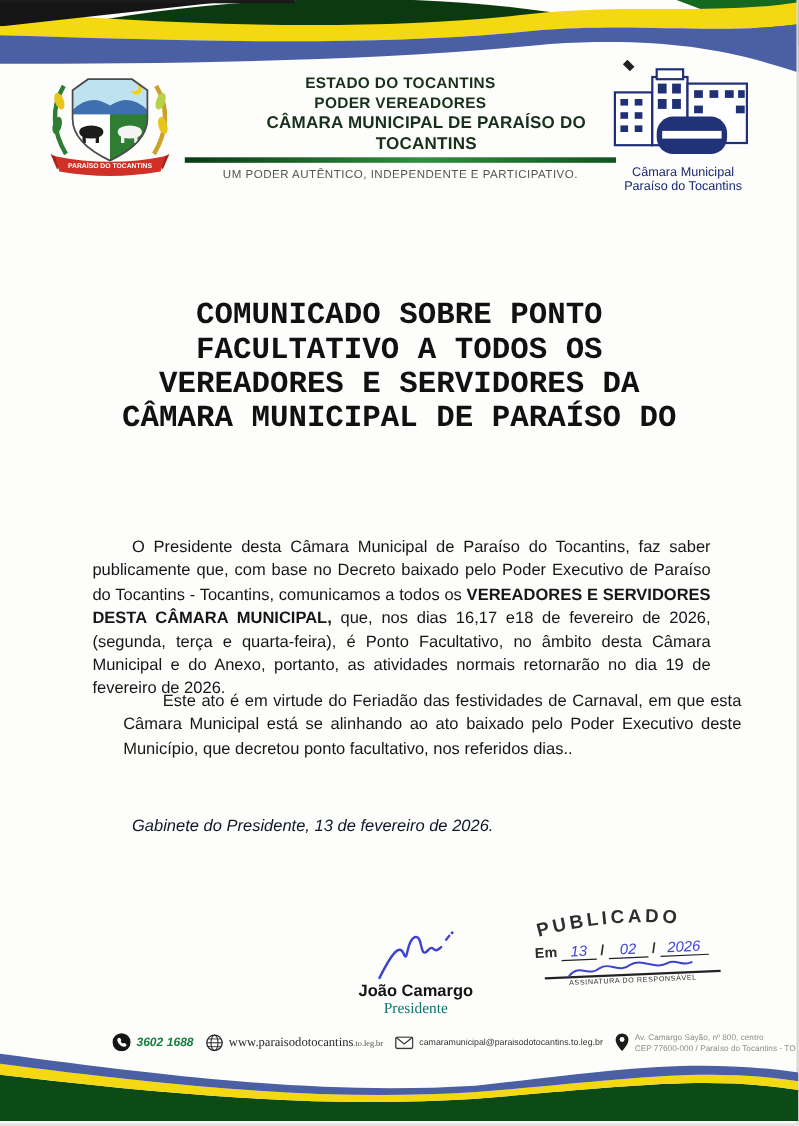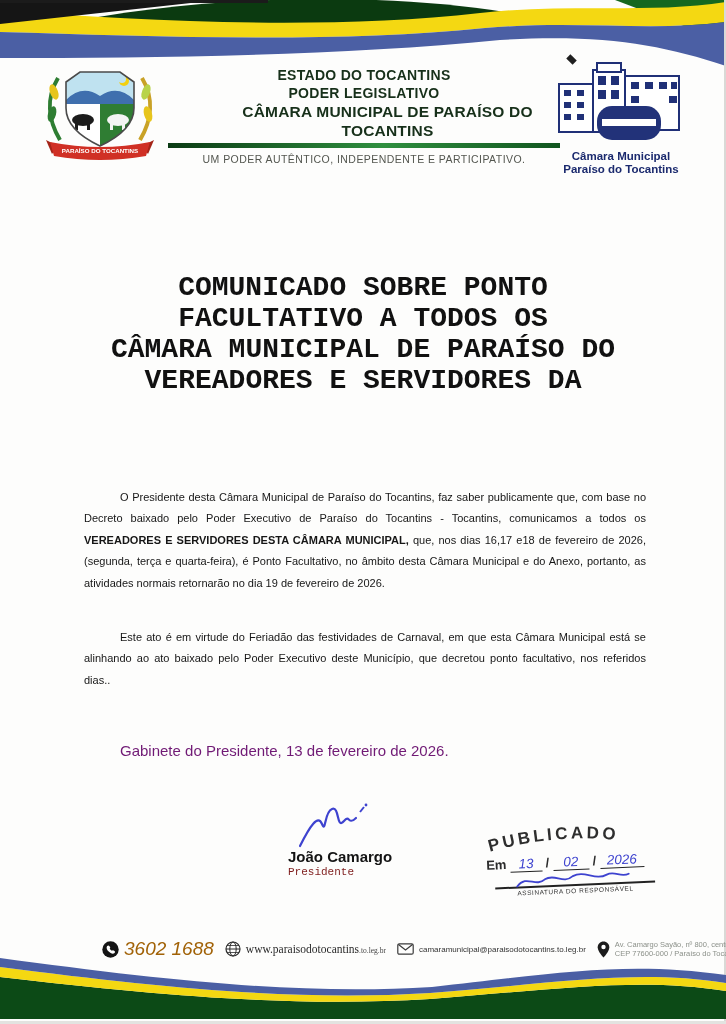--- a/index.html
+++ b/index.html
@@ -17,47 +17,47 @@
   .banner-top{position:absolute;left:0;top:0;width:726px;height:70px;}
   .banner-bottom{position:absolute;left:0;bottom:5px;width:726px;height:62px;}
   
   .seal{position:absolute;left:36px;top:58px;}
   .hdr{position:absolute;left:168px;top:66px;width:392px;text-align:center;color:#17301a;}
   .hdr .l1,.hdr .l2{font-size:14px;font-weight:bold;line-height:18px;letter-spacing:.3px;}
   .hdr .l3{font-size:15.5px;font-weight:bold;line-height:19px;letter-spacing:.2px;margin-left:47px;}
   .hdr .bar{height:5px;margin-top:3px;background:linear-gradient(90deg,#0b3b14,#2f8f3f 55%,#11551f);}
   .hdr .tag{font-size:10.5px;color:#53564f;margin-top:5px;letter-spacing:.45px;}
   .blogo{position:absolute;left:546px;top:58px;width:150px;text-align:center;}
-  .blogo .cap{font-size:11.5px;font-weight:bold;color:#1b2a6e;line-height:12.5px;text-align:center;}
+  .blogo .cap{font-size:11.5px;font-weight:normal;color:#1b2a6e;line-height:12.5px;text-align:center;}
   
   .title{position:absolute;left:70px;top:272px;width:586px;text-align:center;
          font-family:Liberation Mono, monospace;font-weight:bold;font-size:28px;line-height:31px;color:#111;}
   
-  .para{position:absolute;left:84px;width:562px;font-size:11px;line-height:21.4px;color:#161616;
+  .para{position:absolute;left:84px;width:562px;font-size:15px;line-height:21.4px;color:#161616;
         text-align:justify;}
   .para .ind{display:inline-block;width:36px;}
-  .p1{top:487px;} .p2{top:627px;}
-  .dateline{position:absolute;left:120px;top:742px;font-size:15px;color:#701a75;}
-  
-  .sigblock{position:absolute;left:288px;top:802px;width:180px;}
+  .p1{top:487px;} .p2{top:627px;margin-left:28px;}
+  .dateline{position:absolute;left:120px;top:742px;font-size:15px;color:#0f172a;font-style:italic;}
+  
+  .sigblock{position:absolute;left:288px;top:845px;width:180px;text-align:center;}
   .signame{font-size:15px;font-weight:bold;color:#141414;margin-top:-6px;}
-  .sigrole{font-family:Liberation Mono, monospace;font-size:11px;color:#7f1d1d;margin-top:1px;}
+  .sigrole{font-family:Liberation Serif, serif;font-size:14px;color:#0f766e;margin-top:1px;}
   
   .stamp{position:absolute;left:486px;top:822px;width:178px;transform:rotate(-2.5deg);color:#2b2b2b;}
   .emline{font-size:13px;font-weight:bold;white-space:nowrap;margin-top:-2px;}
   .hw{display:inline-block;text-align:center;border-bottom:1.6px solid #222;
       font-style:italic;color:#3e43cf;font-size:13.5px;font-weight:normal;}
   .hw.d{width:32px;} .hw.m{width:36px;} .hw.y{width:44px;}
   .resp{position:relative;margin-top:14px;width:160px;margin-left:8px;border-top:2px solid #222;
         font-size:6.5px;letter-spacing:.55px;text-align:center;padding-top:1px;color:#333;}
   .resp svg{position:absolute;left:18px;top:-18px;}
   
   .contacts{position:absolute;left:102px;top:938px;right:22px;display:flex;align-items:center;gap:11px;}
   .c-item{display:flex;align-items:center;gap:5px;white-space:nowrap;}
-  .phone-num{font-size:19px;font-weight:normal;font-style:italic;color:#a16207;}
+  .phone-num{font-size:11px;font-weight:bold;font-style:italic;color:#15803d;}
   .site{font-size:11.5px;color:#2a2a2a;font-weight:500;font-family:Liberation Serif, serif;}
   .site small{font-size:7.5px;color:#444;}
   .mail{font-size:8px;color:#333;}
   .addr{font-size:7.5px;color:#8b9089;line-height:9.5px;}
 </style>
 </head>
 <body>
 
 <div id="page">
 
@@ -101,21 +101,21 @@
     </g>
     <path d="M64,14 L84,14 L98,24 L98,50 Q98,72 64,88 Q30,72 30,50 L30,24 L44,14 Z" fill="none" stroke="#4a4a4a" stroke-width="1.6"></path>
     <path d="M10,82 L22,88 L16,96 Z" fill="#a52418"></path>
     <path d="M118,82 L106,88 L112,96 Z" fill="#a52418"></path>
     <path d="M14,84 Q64,94 114,84 L110,98 Q64,106 18,98 Z" fill="#d03025"></path>
     <text x="64" y="95" text-anchor="middle" font-size="6.2" font-weight="bold" fill="#ffffff" font-family="Liberation Sans, sans-serif">PARAÍSO DO TOCANTINS</text>
   </svg>
 
   <div class="hdr">
     <div class="l1">ESTADO DO TOCANTINS</div>
-    <div class="l2">PODER LEGISLATIVO</div>
+    <div class="l2">PODER VEREADORES</div>
     <div class="l3">CÂMARA MUNICIPAL DE PARAÍSO DO TOCANTINS</div>
     <div class="bar"></div>
     <div class="tag">UM PODER AUTÊNTICO, INDEPENDENTE E PARTICIPATIVO.</div>
   </div>
 
   <div class="blogo">
     <svg width="140" height="88" viewBox="0 0 140 88">
       <g stroke="#203077" stroke-width="2" fill="#ffffff">
         <rect x="8" y="26" width="34" height="48"></rect>
         <rect x="42" y="12" width="32" height="62"></rect>
@@ -143,22 +143,22 @@
       <rect x="46" y="48" width="64" height="34" rx="15" fill="#223279"></rect>
       <rect x="51" y="61" width="54" height="7" fill="#ffffff"></rect>
     </svg>
     <div class="cap">Câmara Municipal</div>
     <div class="cap">Paraíso do Tocantins</div>
   </div>
 
   <div class="title">
     <div>COMUNICADO SOBRE PONTO</div>
     <div>FACULTATIVO A TODOS OS</div>
+    <div>VEREADORES E SERVIDORES DA</div>
     <div>CÂMARA MUNICIPAL DE PARAÍSO DO</div>
-    <div>VEREADORES E SERVIDORES DA</div>
   </div>
 
   <div class="para p1"><span class="ind"></span><span>O Presidente desta Câmara Municipal de Paraíso do Tocantins, faz saber publicamente que, com base no Decreto baixado pelo Poder Executivo de Paraíso do Tocantins - Tocantins, comunicamos a todos os </span><b>VEREADORES E SERVIDORES DESTA CÂMARA MUNICIPAL,</b><span> que, nos dias 16,17 e18 de fevereiro de 2026, (segunda, terça e quarta-feira), é Ponto Facultativo, no âmbito desta Câmara Municipal e do Anexo, portanto, as atividades normais retornarão no dia 19 de fevereiro de 2026.</span></div>
 
   <div class="para p2"><span class="ind"></span><span>Este ato é em virtude do Feriadão das festividades de Carnaval, em que esta Câmara Municipal está se alinhando ao ato baixado pelo Poder Executivo deste Município, que decretou ponto facultativo, nos referidos dias..</span></div>
 
   <div class="dateline">Gabinete do Presidente,  13 de fevereiro de 2026.</div>
 
   <div class="sigblock">
     <svg width="90" height="48" viewBox="0 0 90 48">

